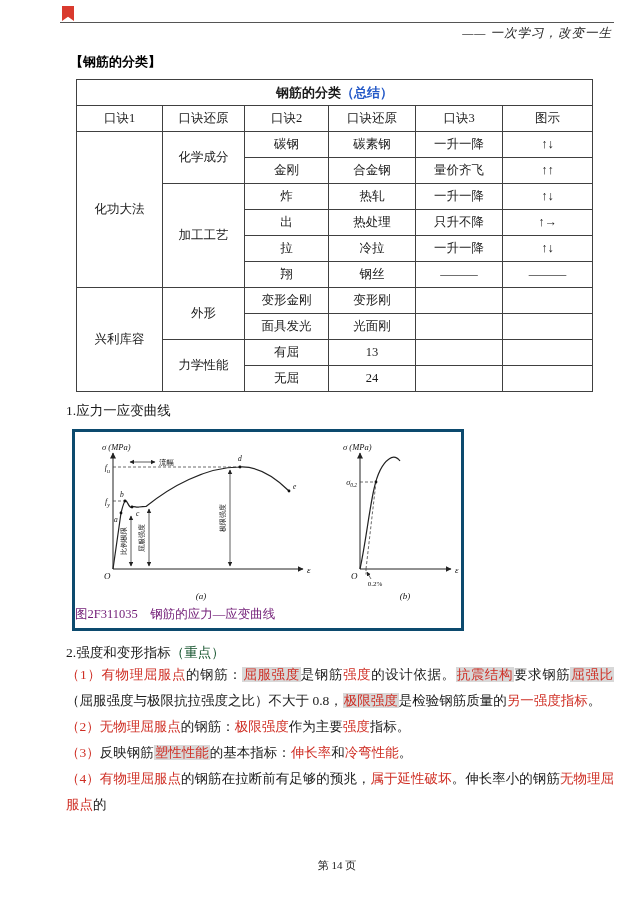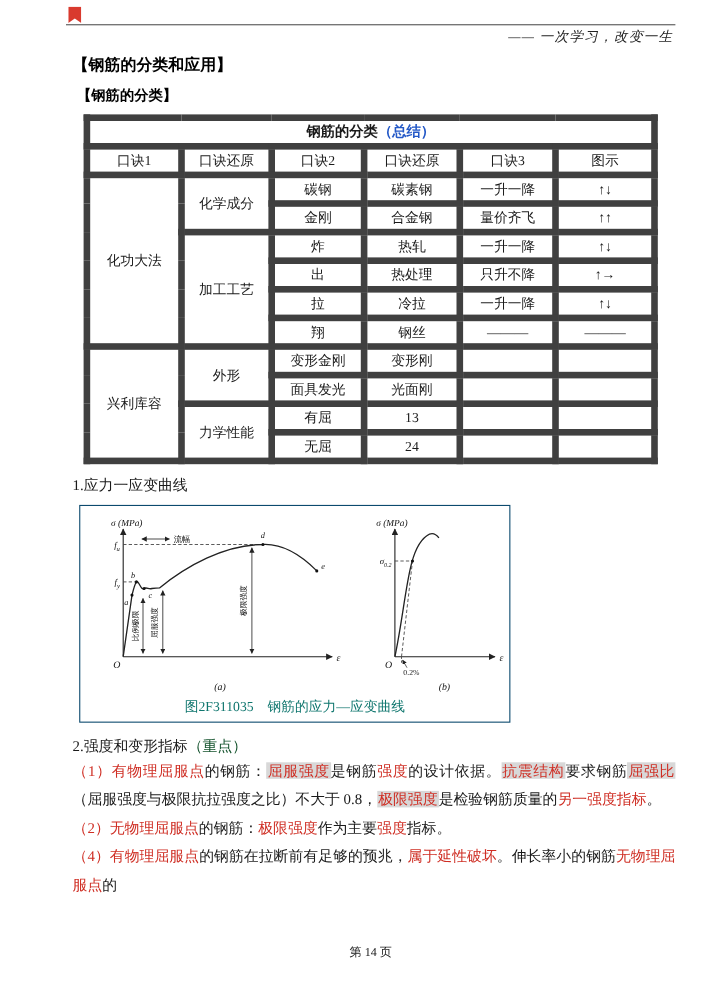--- a/index.html
+++ b/index.html
@@ -15,30 +15,30 @@
   .slogan { position:absolute; right:2px; top:19px; font-size:12.5px; font-style:italic; color:#222; letter-spacing:1px; }
 
   .h1 { font-family:"Liberation Sans", sans-serif; font-weight:bold; font-size:14.5px; margin:6px 0 0 6px; color:#000; }
   .h2 { font-family:"Liberation Sans", sans-serif; font-weight:600; font-size:13px; margin:9px 0 0 10px; color:#000; }
   .item { font-size:13.5px; margin:10px 0 0 6px; }
   .item2 { font-size:13.5px; margin:13px 0 0 6px; }
 
   
   table { border-collapse:collapse; table-layout:fixed; width:516px; margin:8px 0 0 16px;
           font-size:12.5px; text-align:center; }
-  td { border:6px solid #404040; height:26px; padding:1px 2px; vertical-align:middle; }
+  td { border:1px solid #404040; height:26px; padding:1px 2px; vertical-align:middle; }
   .t-title { font-weight:bold; font-size:13px; }
   .hd td { font-weight:normal; }
   .blue { color:#2358c7; }
   .pink { color:#14532d; }
 
   
-  .figbox { width:392px; margin:9px 0 0 12px; border:1px solid #0c4a6e; padding:7px 0 5px 0; }
+  .figbox { width:392px; margin:9px 0 0 12px; border:3px solid #0c4a6e; padding:7px 0 5px 0; }
   .figbox svg { display:block; margin:0 auto; }
-  .figcap { text-align:center; font-size:12.5px; margin-top:3px; color:#0f766e; }
+  .figcap { text-align:left; font-size:12.5px; margin-top:3px; color:#701a75; }
   .figsub { text-align:center; font-size:10.5px; margin-top:3px; color:#111; }
 
   
   .note { font-size:13.5px; line-height:26px; margin:0 0 0 6px; text-align:justify; }
   .note:first-of-type { margin-top:8px; }
   .red { color:#cf2e24; }
   .blk { color:#1a1a1a; }
   .hl  { background:#d8d8d8; padding:0 1px; }
 
   .footer { position:absolute; left:0; right:0; bottom:32px; text-align:center; font-size:11px; color:#222; }
@@ -47,21 +47,20 @@
 <body>
 
 <div class="page">
 
   <div class="top">
     <div class="bookmark"></div>
     <div class="rule"></div>
     <div class="slogan">—— 一次学习，改变一生</div>
   </div>
 
-  <div class="h1">【钢筋的分类和应用】</div>
   <div class="h2">【钢筋的分类】</div>
 
   <table>
     <colgroup>
       <col style="width:86px">
         <col style="width:82px">
         <col style="width:84px">
       <col style="width:87px">
         <col style="width:87px">
         <col style="width:90px">
@@ -215,16 +214,17 @@
         <text x="330" y="160" text-anchor="middle" font-size="9" font-style="italic">(b)</text>
       </g>
     </svg>
     <div class="figcap">图2F311035　钢筋的应力—应变曲线</div>
   </div>
 
   <div class="item2"><span>2.强度和变形指标</span><span class="pink">（重点）</span></div>
 
   <div class="note"><span class="red">（1）</span><span class="red">有物理屈服点</span><span class="blk">的钢筋：</span><span class="red hl">屈服强度</span><span class="blk">是钢筋</span><span class="red">强度</span><span class="blk">的设计依据。</span><span class="red hl">抗震结构</span><span class="blk">要求钢筋</span><span class="red hl">屈强比</span><span class="blk">（屈服强度与极限抗拉强度之比）不大于 0.8，</span><span class="red hl">极限强度</span><span class="blk">是检验钢筋质量的</span><span class="red">另一强度指标</span><span class="blk">。</span></div>
   <div class="note"><span class="red">（2）</span><span class="red">无物理屈服点</span><span class="blk">的钢筋：</span><span class="red">极限强度</span><span class="blk">作为主要</span><span class="red">强度</span><span class="blk">指标。</span></div>
+  <div class="note"><span class="red">（3）</span><span class="blk">反映钢筋</span><span class="red hl">塑性性能</span><span class="blk">的基本指标：</span><span class="red">伸长率</span><span class="blk">和</span><span class="red">冷弯性能</span><span class="blk">。</span></div>
   <div class="note"><span class="red">（4）</span><span class="red">有物理屈服点</span><span class="blk">的钢筋在拉断前有足够的预兆，</span><span class="red">属于延性破坏</span><span class="blk">。伸长率小的钢筋</span><span class="red">无物理屈服点</span><span class="blk">的</span></div>
 
   <div class="footer">第 14 页</div>
 </div>
 
 </body></html>

